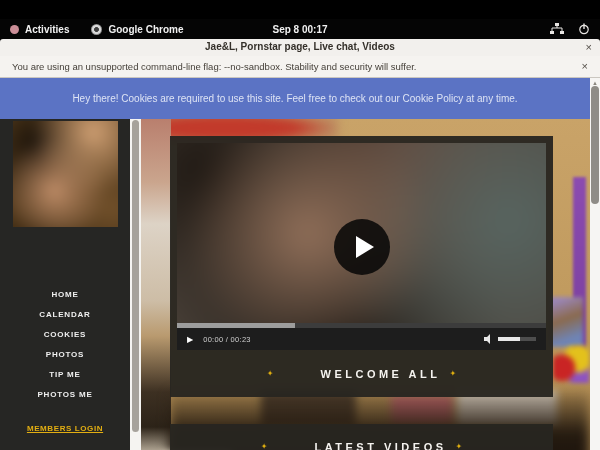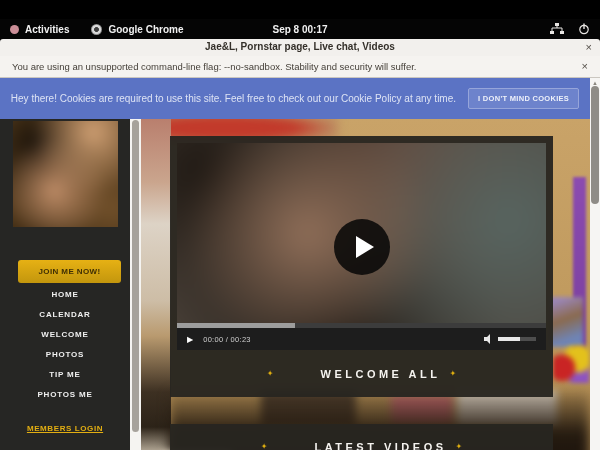--- a/index.html
+++ b/index.html
@@ -173,32 +173,30 @@
 
   <div class="notifbar">
     <span class="msg">You are using an unsupported command-line flag: --no-sandbox. Stability and security will suffer.</span>
     <span class="close-x">×</span>
   </div>
 
   <div class="page">
 
     <div class="cookie">
       <span class="msg">Hey there! Cookies are required to use this site. Feel free to check out our Cookie Policy at any time.</span>
-      <span class="btn">I DON'T MIND COOKIES</span>
     </div>
 
     <div class="sidebar">
       <div class="sb-photo">
         <div class="blur"></div>
       </div>
-      <div class="join-btn">JOIN ME NOW!</div>
       <div class="sb-menu">
         <div class="sb-item">HOME</div>
         <div class="sb-item">CALENDAR</div>
-        <div class="sb-item">WELCOME</div>
+        <div class="sb-item">COOKIES</div>
         <div class="sb-item">PHOTOS</div>
         <div class="sb-item">TIP ME</div>
         <div class="sb-item">PHOTOS ME</div>
       </div>
       <div class="members">MEMBERS LOGIN</div>
     </div>
 
     <div class="sb-vscroll">
       <div class="sb-vthumb"></div>
       <div class="sb-varrow">▼</div>

